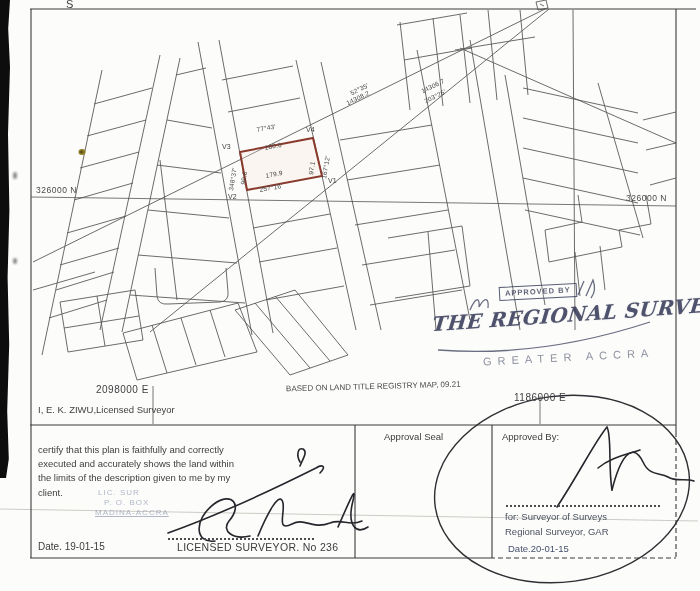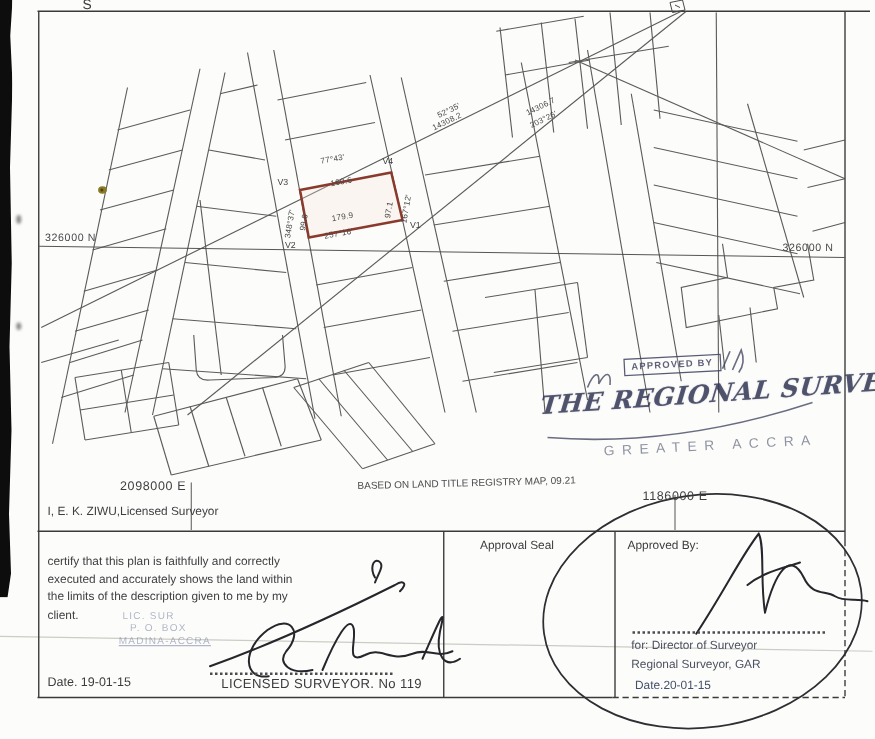--- a/index.html
+++ b/index.html
@@ -228,22 +228,22 @@
   <span class="abs cert" style="left:38px;top:404px;">I,  E. K.  ZIWU,Licensed Surveyor</span>
   <span class="abs cert" style="left:38px;top:444px;">certify that this plan is faithfully and correctly</span>
   <span class="abs cert" style="left:38px;top:472px;">the limits of the description given to me by my</span>
   <span class="abs cert" style="left:38px;top:458px;">executed and accurately shows the land within</span>
   <span class="abs cert" style="left:38px;top:487px;">client.</span>
   <span class="abs faintstamp" style="left:98px;top:488px;">LIC. SUR</span>
   <span class="abs faintstamp" style="left:104px;top:498px;">P. O. BOX</span>
   <span class="abs faintstamp" style="left:95px;top:508px;text-decoration:underline;">MADINA-ACCRA</span>
   <div class="abs dotted" style="left:168px;top:538px;width:146px;"></div>
   <span class="abs" style="left:38px;top:541px;font-size:10px;">Date.  19-01-15</span>
-  <span class="abs" style="left:177px;top:541px;font-size:10.5px;letter-spacing:.3px;">LICENSED SURVEYOR. No 119</span>
+  <span class="abs" style="left:177px;top:541px;font-size:10.5px;letter-spacing:.3px;">LICENSED SURVEYOR. No 236</span>
 
   <span class="abs" style="left:384px;top:431px;font-size:9.5px;">Approval Seal</span>
   <span class="abs" style="left:502px;top:431px;font-size:9.5px;">Approved By:</span>
   <div class="abs dotted" style="left:506px;top:505px;width:154px;"></div>
-  <span class="abs" style="left:505px;top:511px;font-size:9.5px;color:#4a5160;">for: Director of Surveyor</span>
+  <span class="abs" style="left:505px;top:511px;font-size:9.5px;color:#4a5160;">for: Surveyor of Surveys</span>
   <span class="abs" style="left:505px;top:526px;font-size:9.5px;color:#4a5160;">Regional Surveyor, GAR</span>
   <span class="abs" style="left:508px;top:543px;font-size:9.5px;color:#44506b;">Date.20-01-15</span>
 
 </div>
 
 </body></html>

